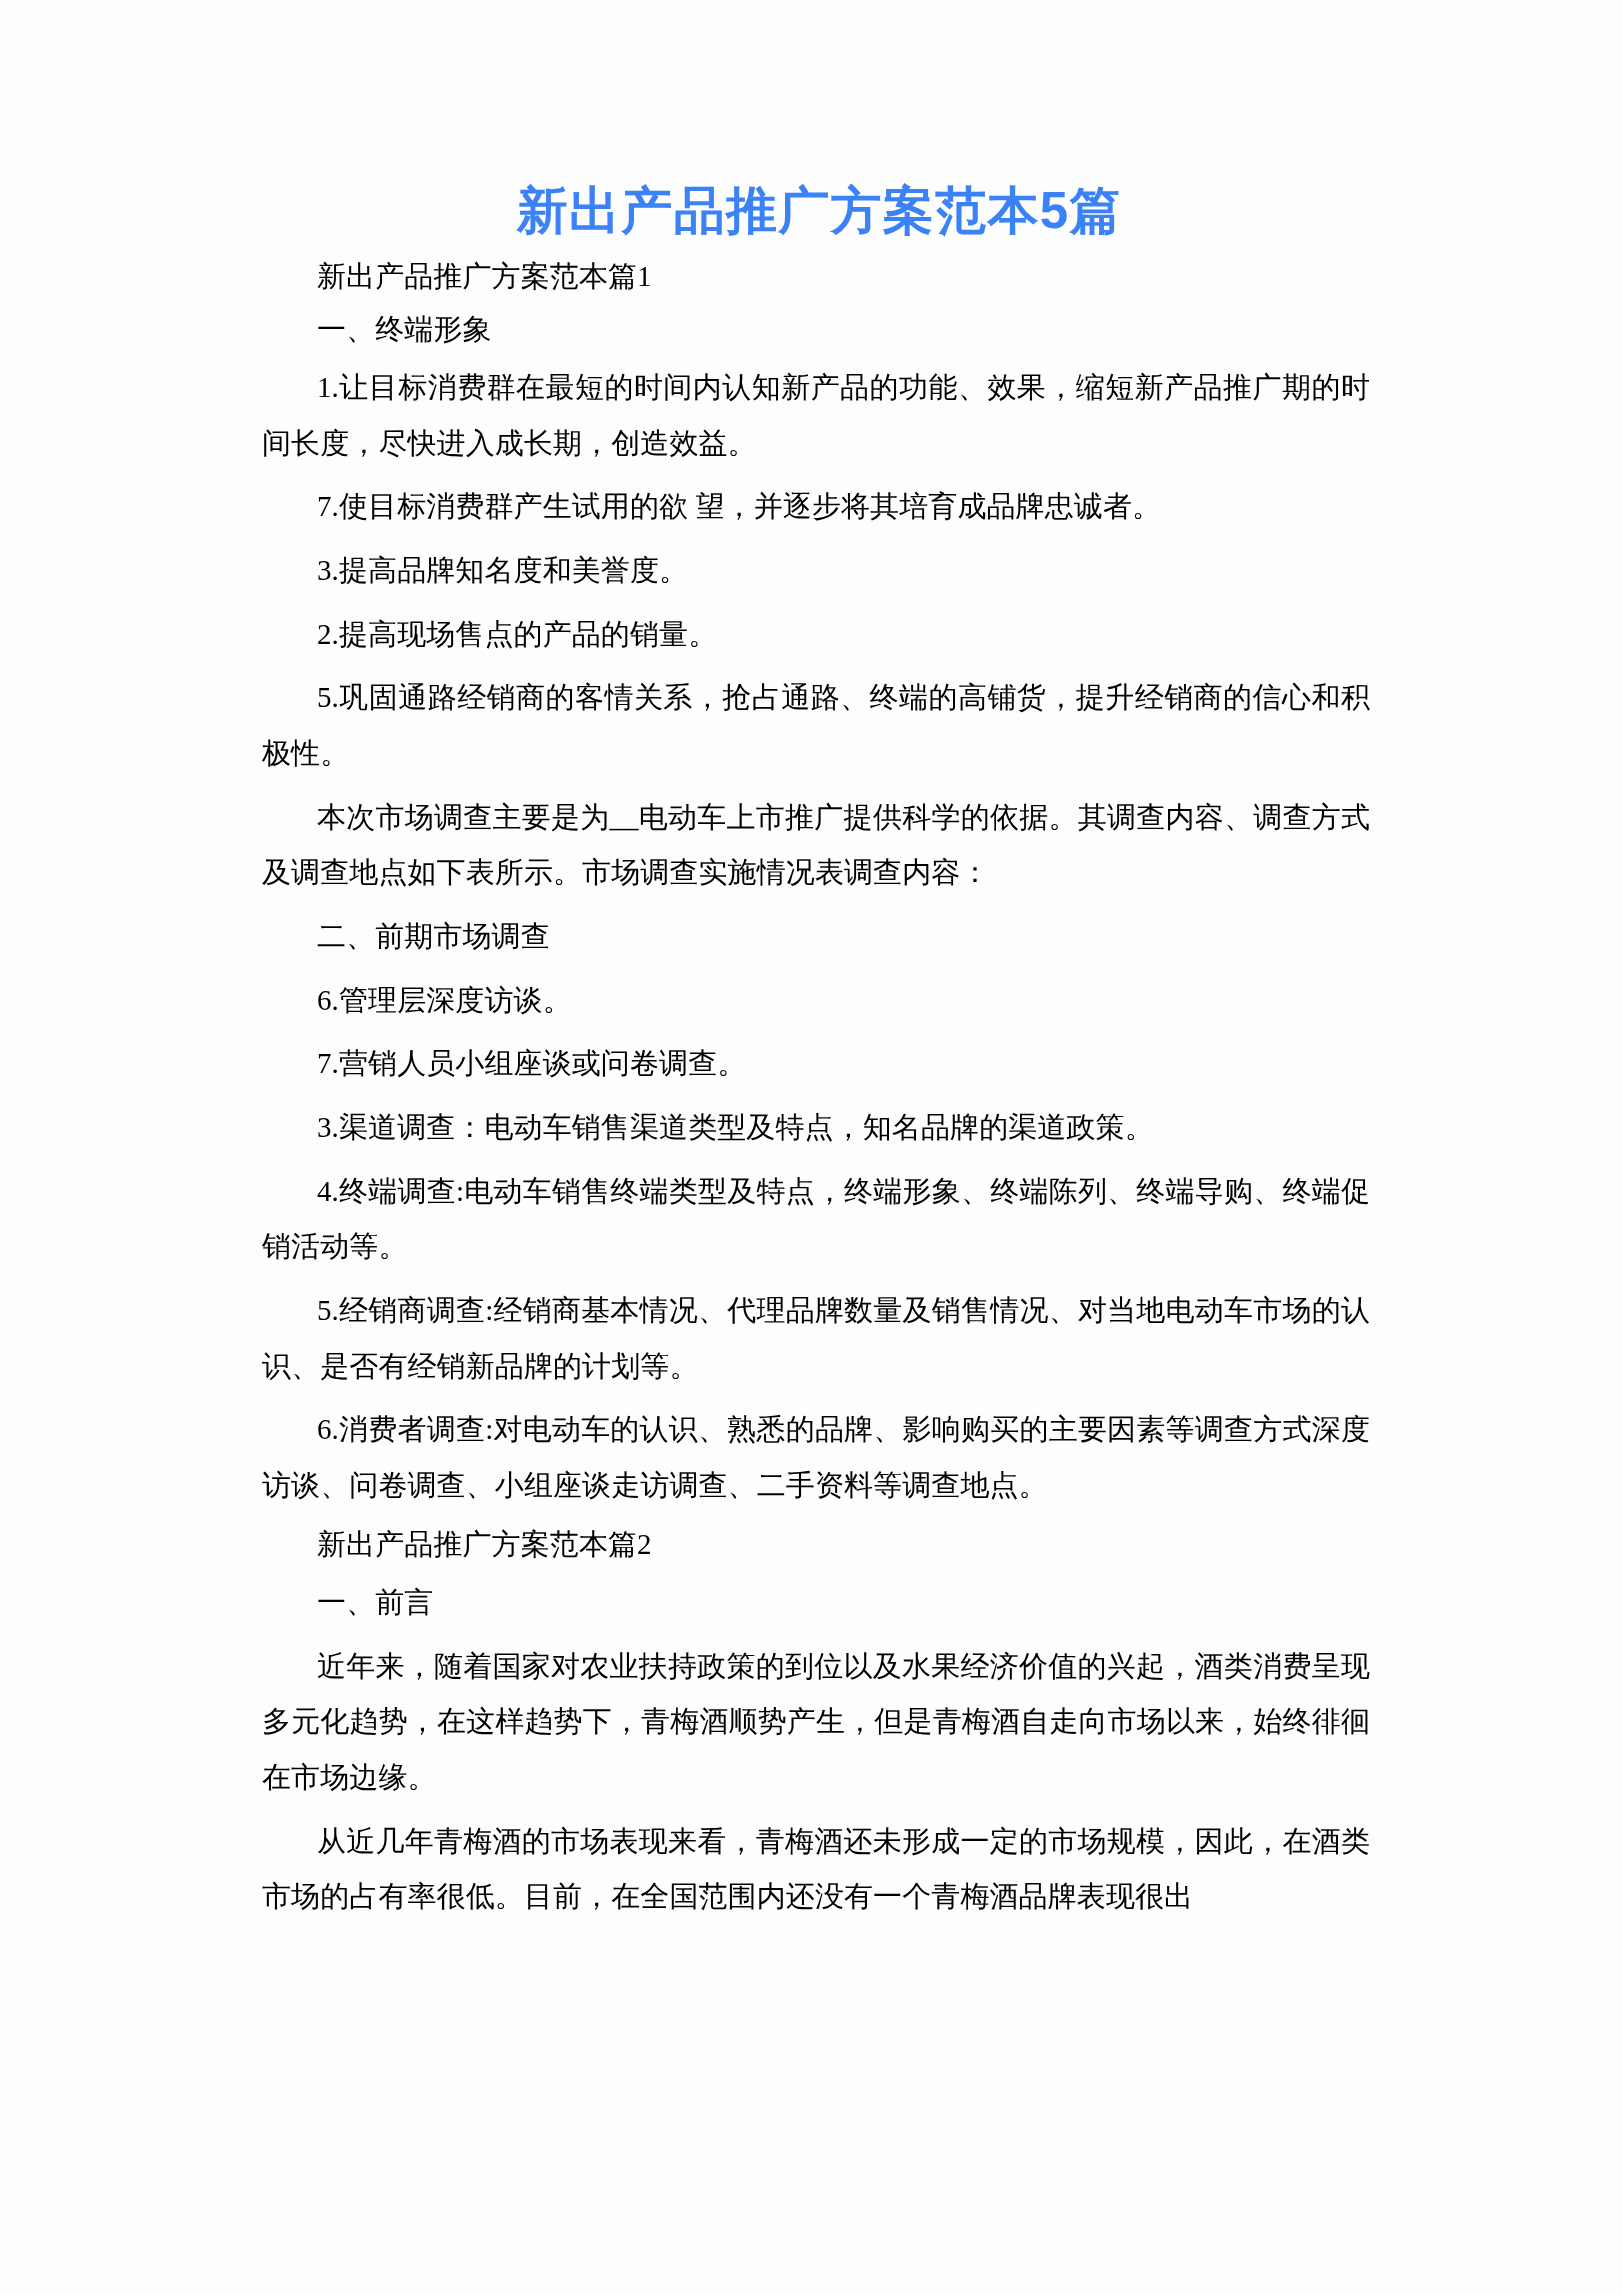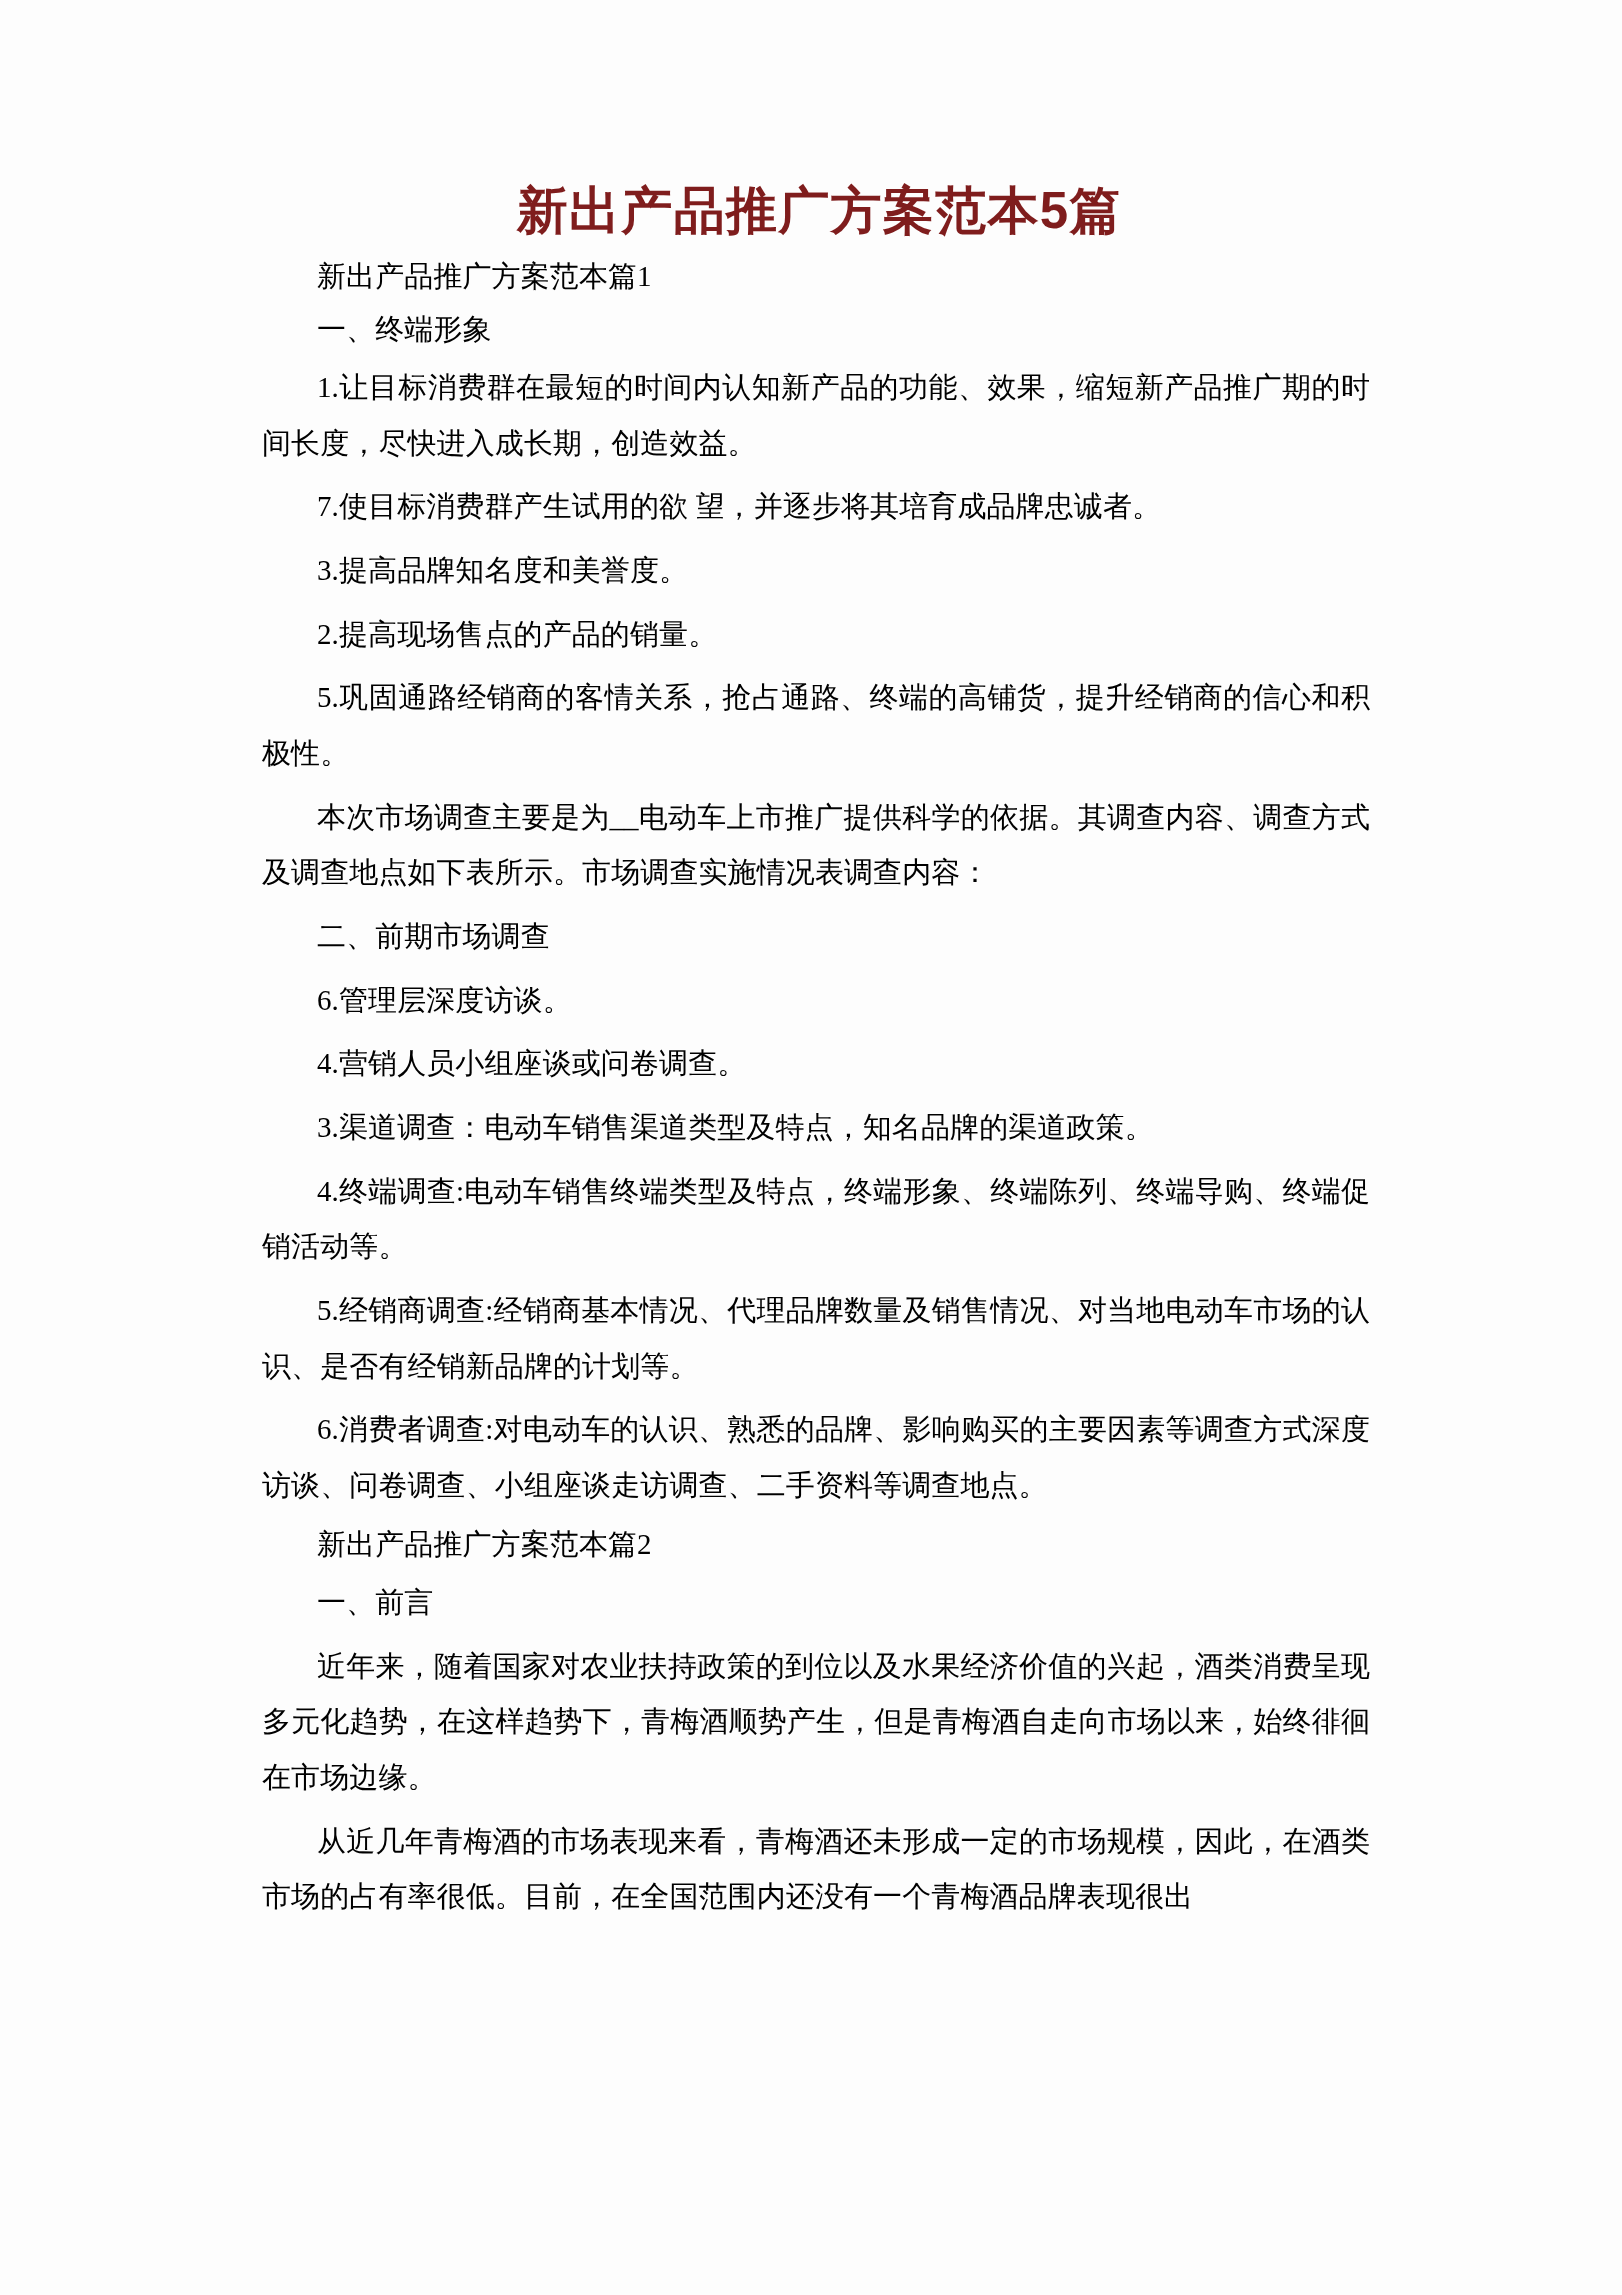--- a/index.html
+++ b/index.html
@@ -26,21 +26,21 @@
   }
   .doc-title {
     font-family: "Liberation Sans", "DejaVu Sans", sans-serif;
     font-weight: bold;
     font-size: 51px;
     line-height: 1.32;
     text-align: center;
     letter-spacing: 1.3px;
     margin: 0 0 9.2px 0;
     padding-left: 6.5px;
-    color: #7f1d1d;
+    color: #3b82f6;
   }
   .para {
     font-size: 29px;
     line-height: 1.92;
     margin: 8px;
     text-align: justify;
     text-justify: inter-ideograph;
     text-indent: 55px;
     letter-spacing: 0.1px;
     word-break: break-all;
@@ -61,21 +61,21 @@
     <p class="para tight">新出产品推广方案范本篇1</p>
     <p class="para tight">一、终端形象</p>
     <p class="para">1.让目标消费群在最短的时间内认知新产品的功能、效果，缩短新产品推广期的时间长度，尽快进入成长期，创造效益。</p>
     <p class="para">7.使目标消费群产生试用的欲 望，并逐步将其培育成品牌忠诚者。</p>
     <p class="para">3.提高品牌知名度和美誉度。</p>
     <p class="para">2.提高现场售点的产品的销量。</p>
     <p class="para">5.巩固通路经销商的客情关系，抢占通路、终端的高铺货，提升经销商的信心和积极性。</p>
     <p class="para">本次市场调查主要是为__电动车上市推广提供科学的依据。其调查内容、调查方式及调查地点如下表所示。市场调查实施情况表调查内容：</p>
     <p class="para">二、前期市场调查</p>
     <p class="para">6.管理层深度访谈。</p>
-    <p class="para">4.营销人员小组座谈或问卷调查。</p>
+    <p class="para">7.营销人员小组座谈或问卷调查。</p>
     <p class="para">3.渠道调查：电动车销售渠道类型及特点，知名品牌的渠道政策。</p>
     <p class="para">4.终端调查:电动车销售终端类型及特点，终端形象、终端陈列、终端导购、终端促销活动等。</p>
     <p class="para">5.经销商调查:经销商基本情况、代理品牌数量及销售情况、对当地电动车市场的认识、是否有经销新品牌的计划等。</p>
     <p class="para">6.消费者调查:对电动车的认识、熟悉的品牌、影响购买的主要因素等调查方式深度访谈、问卷调查、小组座谈走访调查、二手资料等调查地点。</p>
     <p class="para tight">新出产品推广方案范本篇2</p>
     <p class="para">一、前言</p>
     <p class="para">近年来，随着国家对农业扶持政策的到位以及水果经济价值的兴起，酒类消费呈现多元化趋势，在这样趋势下，青梅酒顺势产生，但是青梅酒自走向市场以来，始终徘徊在市场边缘。</p>
     <p class="para">从近几年青梅酒的市场表现来看，青梅酒还未形成一定的市场规模，因此，在酒类市场的占有率很低。目前，在全国范围内还没有一个青梅酒品牌表现很出</p>
 
   </div>

